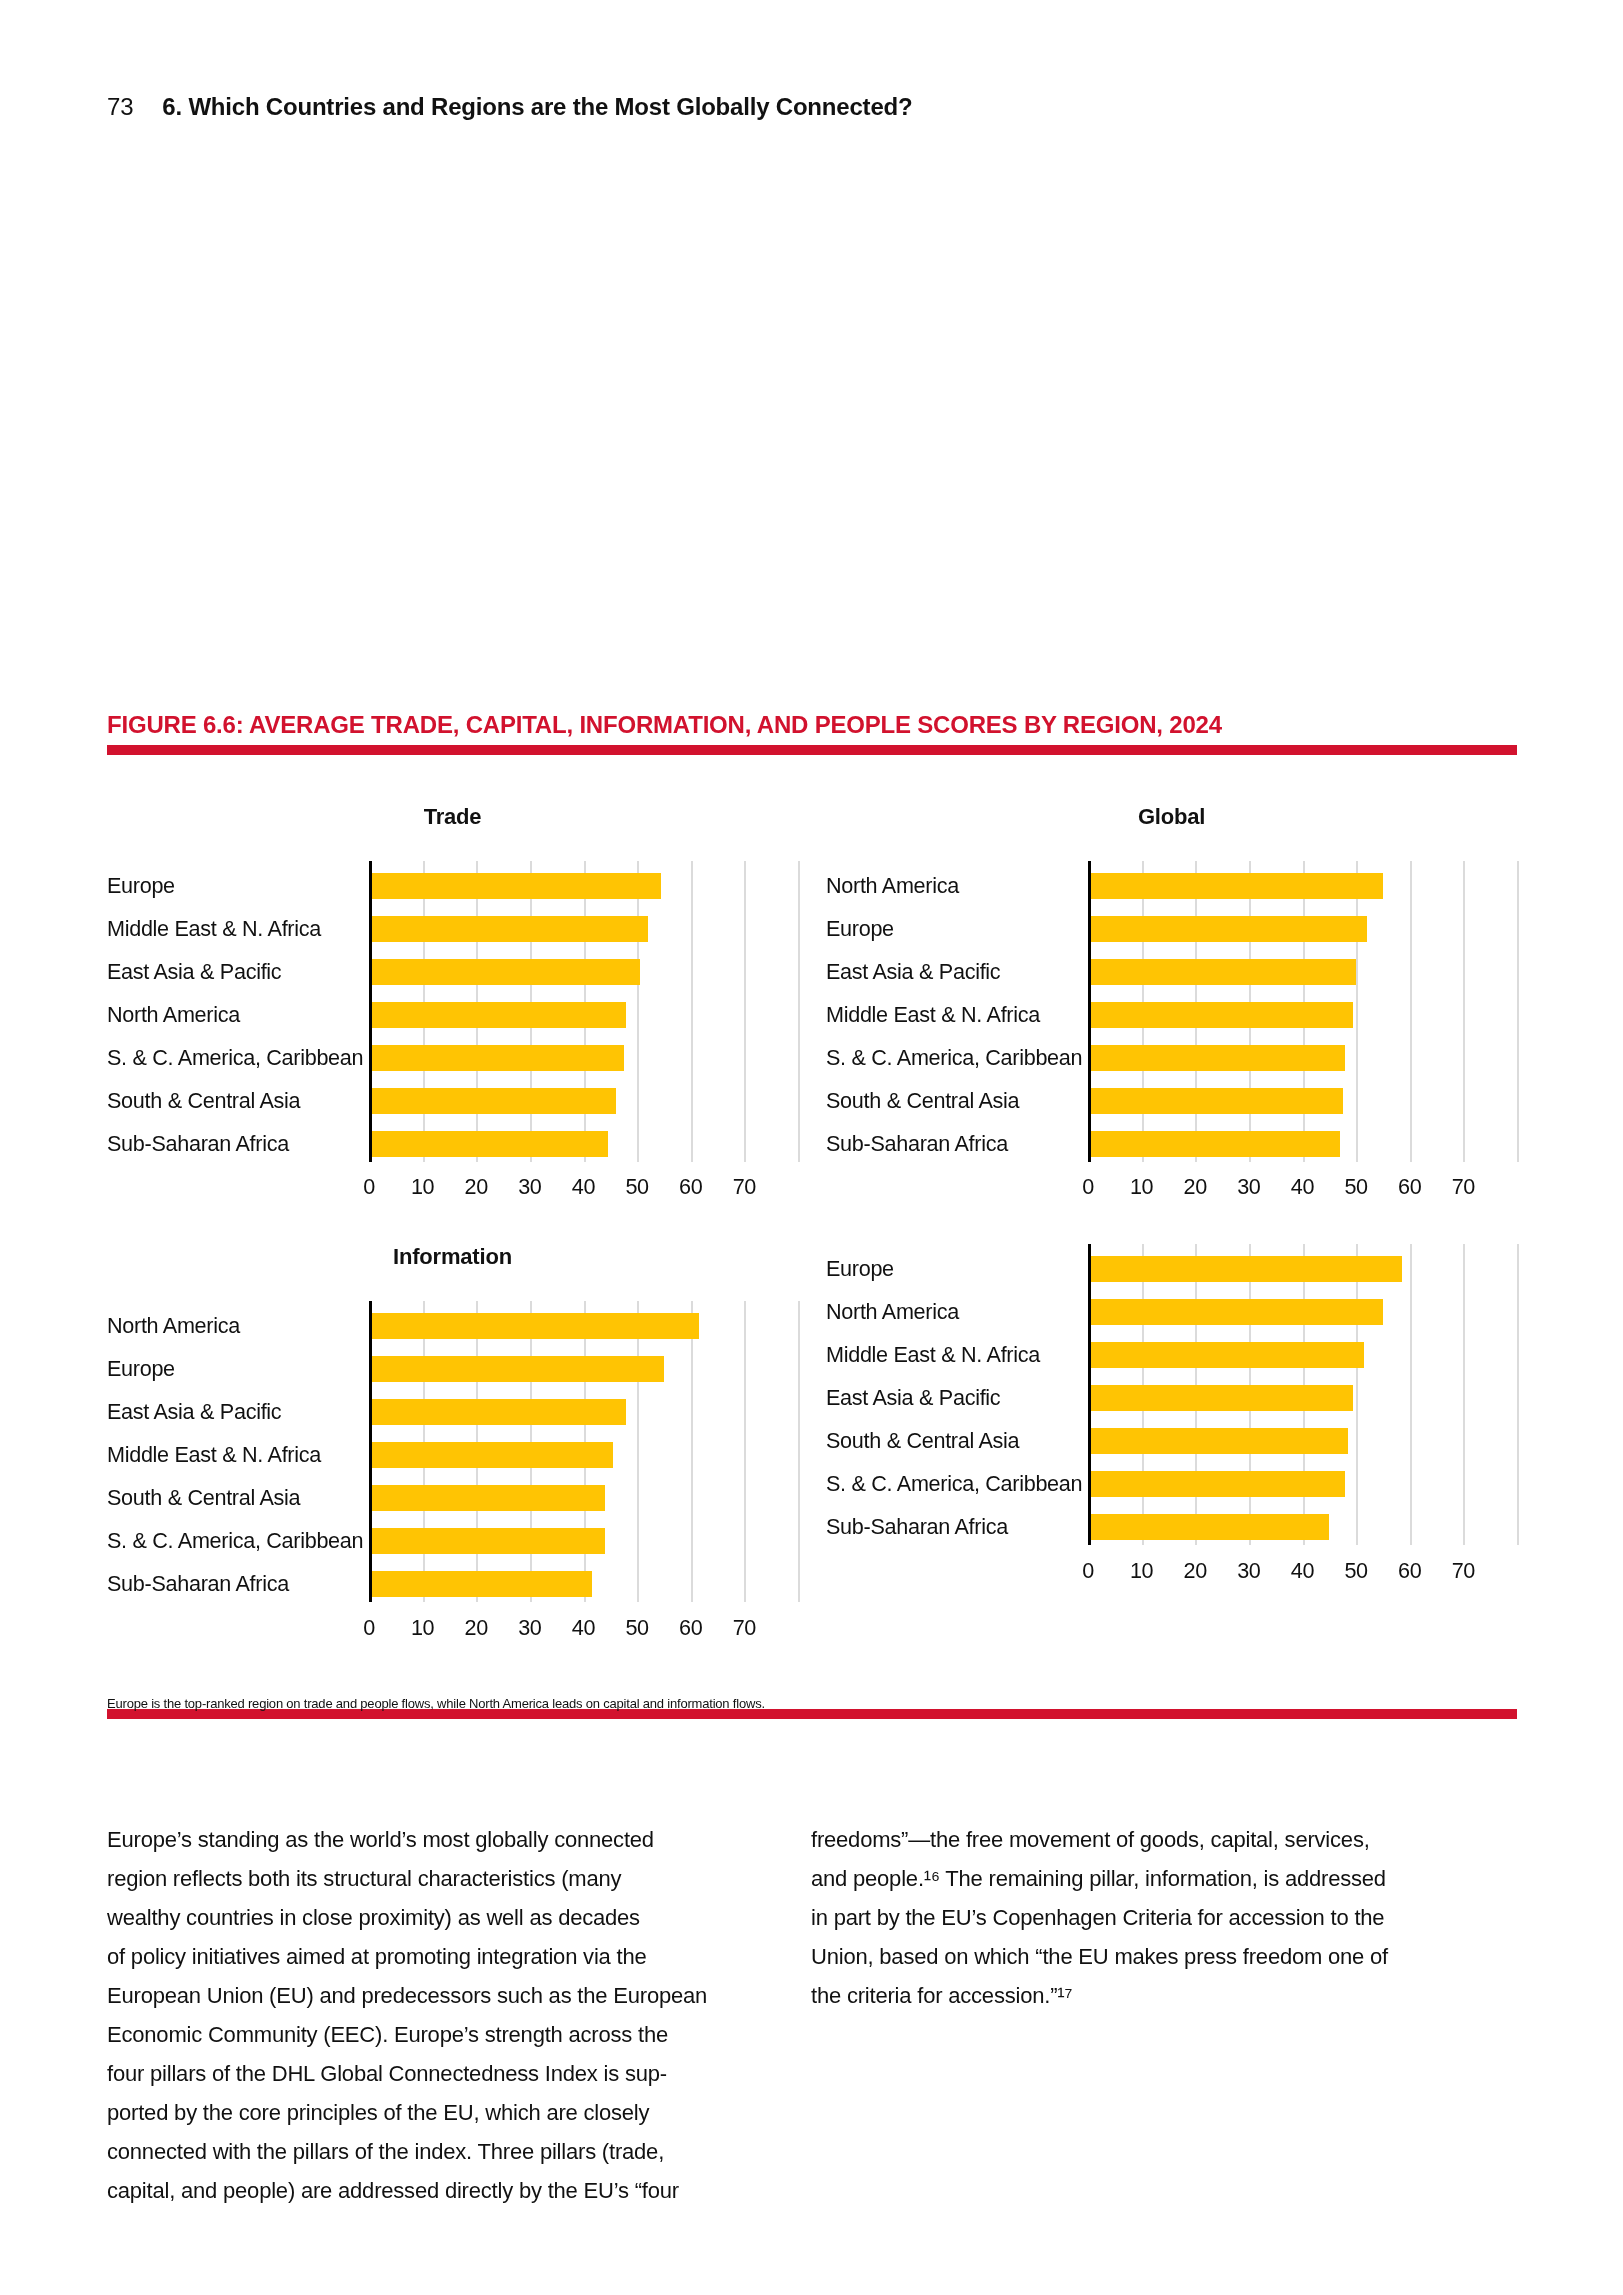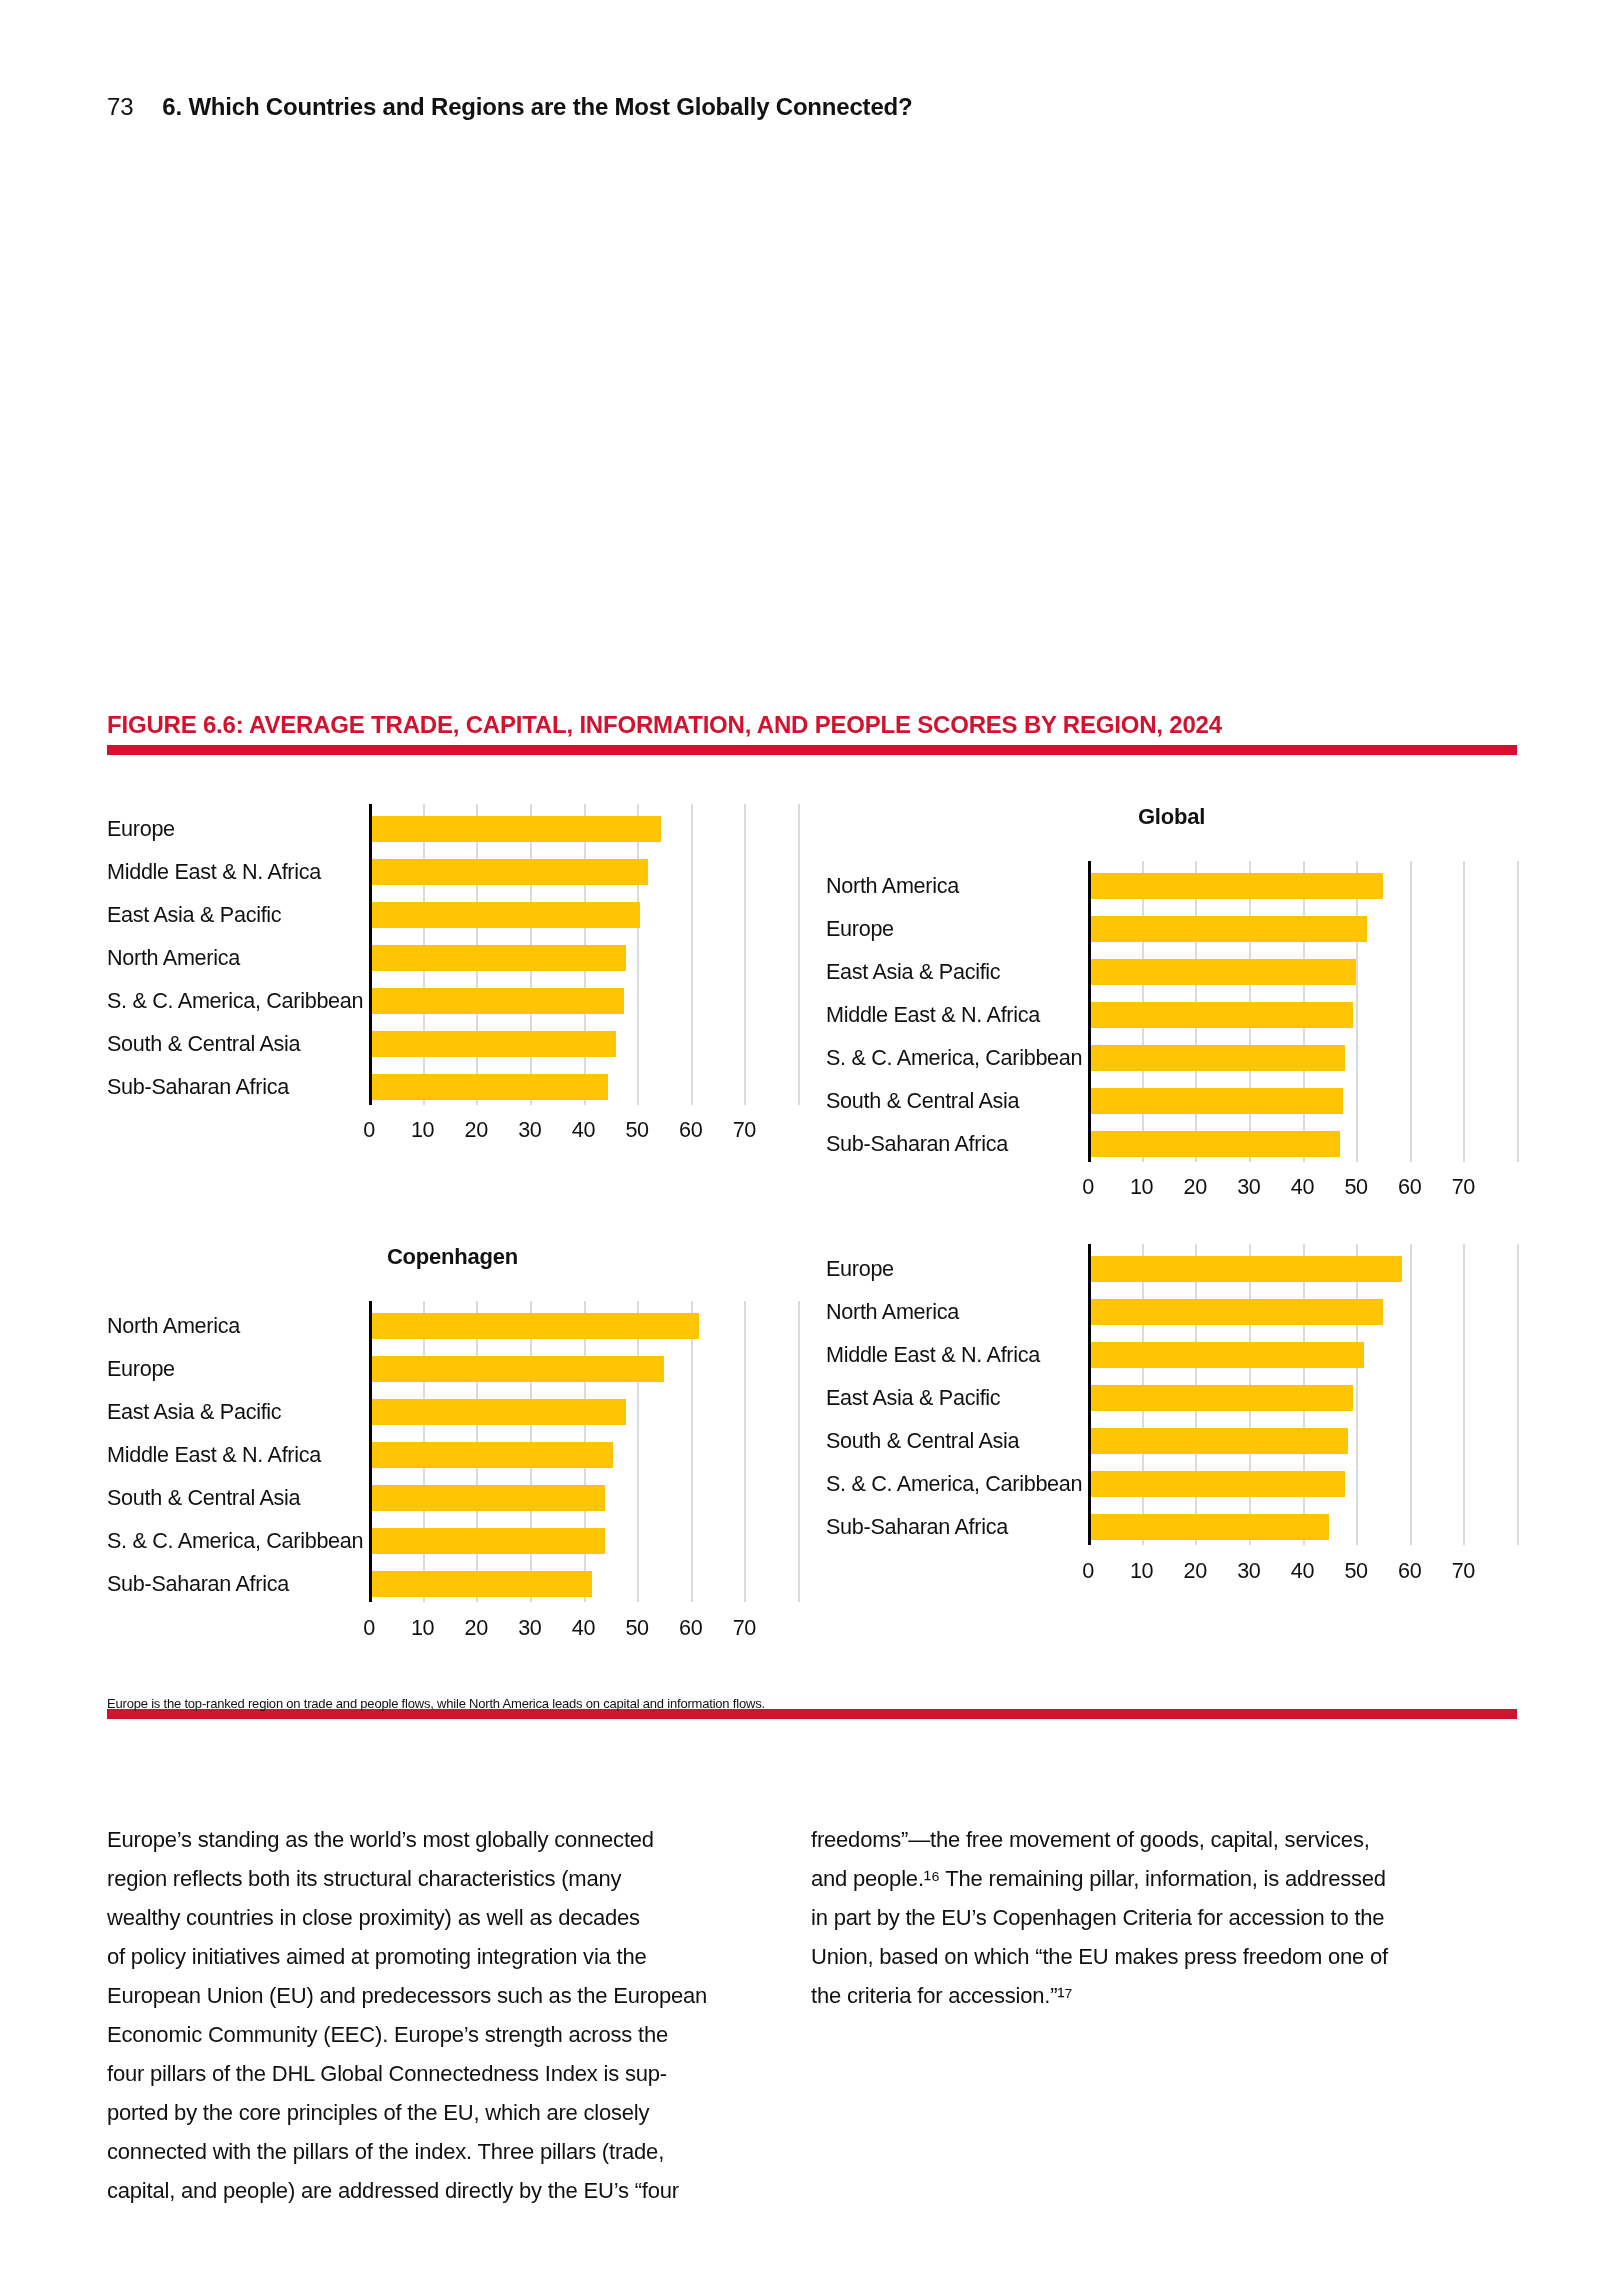--- a/index.html
+++ b/index.html
@@ -52,20 +52,21 @@
     <span class="page-number">73</span>
     <span class="header-title">6. Which Countries and Regions are the Most Globally Connected?</span>
   </div>
 
   <div class="figure-title" style="color: rgb(210, 18, 46);">FIGURE 6.6: AVERAGE TRADE, CAPITAL, INFORMATION, AND PEOPLE SCORES BY REGION, 2024</div>
 
   <div class="rule rule-top" style="background: rgb(210, 18, 46);"></div>
 
   <div class="charts-grid" id="charts-grid">
       <div class="chart">
+        <div class="chart-title">Trade</div>
         <div class="chart-body">
           <div class="labels-col">
             <div class="label-row">Europe</div>
             <div class="label-row">Middle East &amp; N. Africa</div>
             <div class="label-row">East Asia &amp; Pacific</div>
             <div class="label-row">North America</div>
             <div class="label-row">S. &amp; C. America, Caribbean</div>
             <div class="label-row">South &amp; Central Asia</div>
             <div class="label-row">Sub-Saharan Africa</div>
           </div>
@@ -163,21 +164,21 @@
           <span class="tick-label" style="left: 12.5%;">10</span>
           <span class="tick-label" style="left: 25%;">20</span>
           <span class="tick-label" style="left: 37.5%;">30</span>
           <span class="tick-label" style="left: 50%;">40</span>
           <span class="tick-label" style="left: 62.5%;">50</span>
           <span class="tick-label" style="left: 75%;">60</span>
           <span class="tick-label" style="left: 87.5%;">70</span>
         </div>
       </div>
       <div class="chart">
-        <div class="chart-title">Copenhagen</div>
+        <div class="chart-title">Information</div>
         <div class="chart-body">
           <div class="labels-col">
             <div class="label-row">North America</div>
             <div class="label-row">Europe</div>
             <div class="label-row">East Asia &amp; Pacific</div>
             <div class="label-row">Middle East &amp; N. Africa</div>
             <div class="label-row">South &amp; Central Asia</div>
             <div class="label-row">S. &amp; C. America, Caribbean</div>
             <div class="label-row">Sub-Saharan Africa</div>
           </div>

